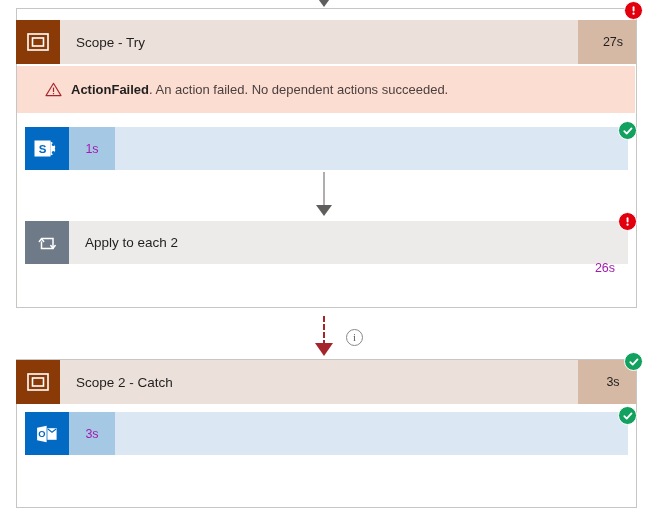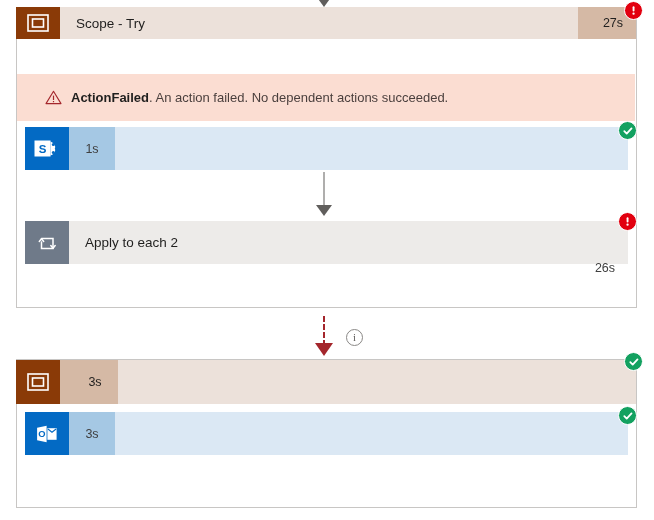--- a/index.html
+++ b/index.html
@@ -110,21 +110,20 @@
   }
 
   
   .error-banner {
     position: absolute;
     background: #fbddd2;
     display: flex;
     align-items: center;
     box-sizing: border-box;
     padding-left: 28px;
-    margin-top: 8px;
   }
   .error-banner .warn-icon {
     flex: 0 0 auto;
     margin-right: 9px;
     display: flex;
     align-items: center;
   }
   .error-banner .msg {
     font-size: 13px;
     color: #4a3f3d;
@@ -155,21 +154,21 @@
     padding-left: 16px;
     font-size: 13.5px;
     color: #201f1e;
   }
   .card .duration {
     flex: 0 0 46px;
     display: flex;
     align-items: center;
     justify-content: center;
     font-size: 12.5px;
-    color: #404040;
+    color: #a21caf;
   }
 
   
   .card.blue            { background: #dbe8f4; }
   .card.blue .duration  { background: #a5c8e4; }
   .card.blue .icon-box  { background: #036ac4; }
   .card.gray            { background: #edebe9; }
   .card.gray .duration  { background: #c8c6c4; margin-top: 47px; }
   .card.gray .icon-box  { background: #6f7a89; }
 
@@ -193,21 +192,21 @@
 
 <div class="canvas">
 
   <div class="connector" style="left:306px; top:-8px; width:36px; height:18px;">
 
     <div class="conn-head" style="top:4px;"></div>
   </div>
 
   <div class="scope" style="left:16px; top:8px; width:621px; height:300px;"></div>
 
-  <div class="scope-header" style="left:16px; top:7px; width:620px; height:32px;">
+  <div class="scope-header" style="left:16px; top:20px; width:620px; height:44px;">
     <div class="icon-box">
       <svg width="22" height="18" viewBox="0 0 22 18" aria-hidden="true">
         <rect x="1" y="1" width="20" height="16" fill="none" stroke="#ffffff" stroke-width="1.6"></rect>
         <rect x="5.5" y="5" width="11" height="8" fill="none" stroke="#ffffff" stroke-width="1.6"></rect>
       </svg>
     </div>
     <div class="title">Scope - Try</div>
     <div class="duration">27s</div>
   </div>
 
@@ -281,20 +280,21 @@
 
   <div class="scope" style="left:16px; top:359px; width:621px; height:149px;"></div>
 
   <div class="scope-header" style="left:16px; top:360px; width:620px; height:44px;">
     <div class="icon-box">
       <svg width="22" height="18" viewBox="0 0 22 18" aria-hidden="true">
         <rect x="1" y="1" width="20" height="16" fill="none" stroke="#ffffff" stroke-width="1.6"></rect>
         <rect x="5.5" y="5" width="11" height="8" fill="none" stroke="#ffffff" stroke-width="1.6"></rect>
       </svg>
     </div>
+    <div class="title">Scope 2 - Catch</div>
     <div class="duration">3s</div>
   </div>
 
   <div class="badge success" style="left:624px; top:352px;">
     <svg width="12" height="12" viewBox="0 0 12 12" aria-hidden="true">
       <path d="M2.3 6.2 L4.7 8.6 L9.5 3.4" fill="none" stroke="#ffffff" stroke-width="1.8" stroke-linecap="round" stroke-linejoin="round"></path>
     </svg>
   </div>
 
   <div class="card blue" style="left:25px; top:412px; width:603px; height:43px;">

